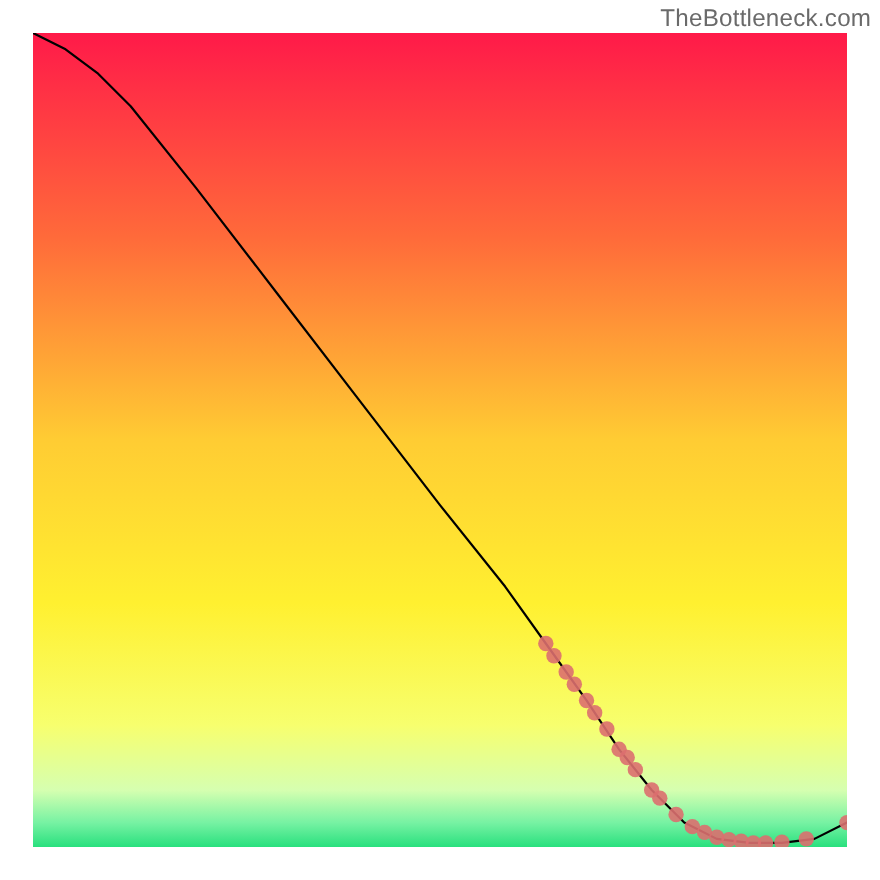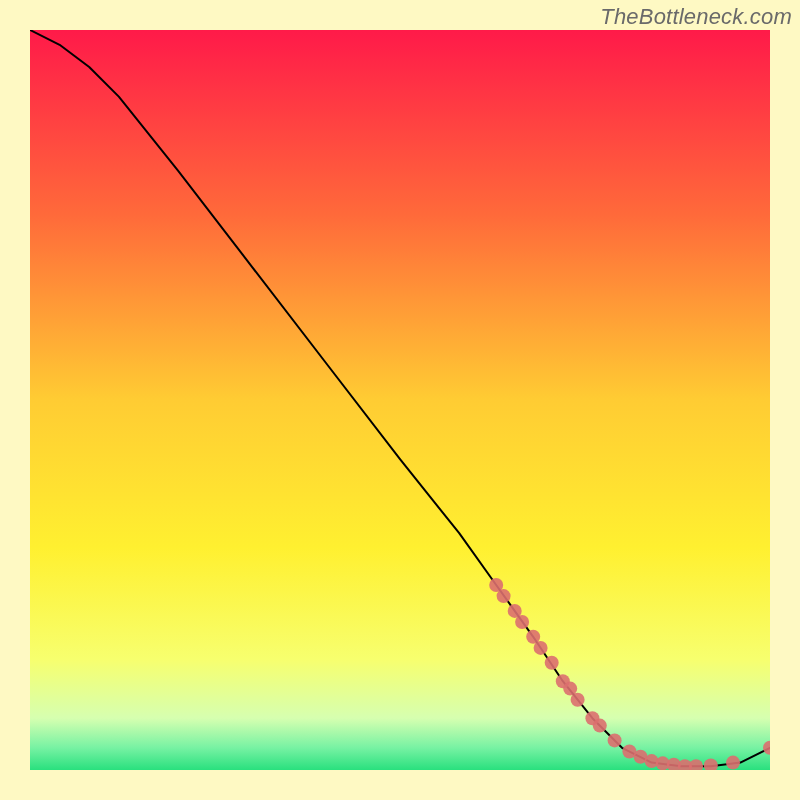--- a/index.html
+++ b/index.html
@@ -8,22 +8,21 @@
     width: 800px;
     height: 800px;
     background: #000;
     overflow: hidden;
     font-family: Arial, Helvetica, sans-serif;
   }
   .stage {
     position: relative;
     width: 800px;
     height: 800px;
-    background: #fef9c3;
-    font-style: italic;
+    background: #ffffff;
   }
   .watermark {
     position: absolute;
     top: 4px;
     right: 8px;
     color: #6a6a6a;
     font-size: 22px;
     font-weight: 400;
     letter-spacing: 0.2px;
     z-index: 5;

